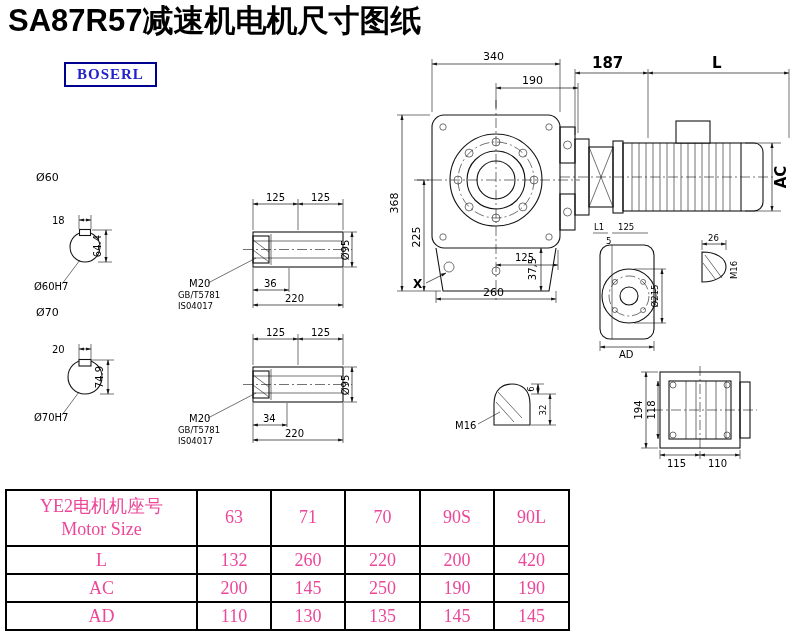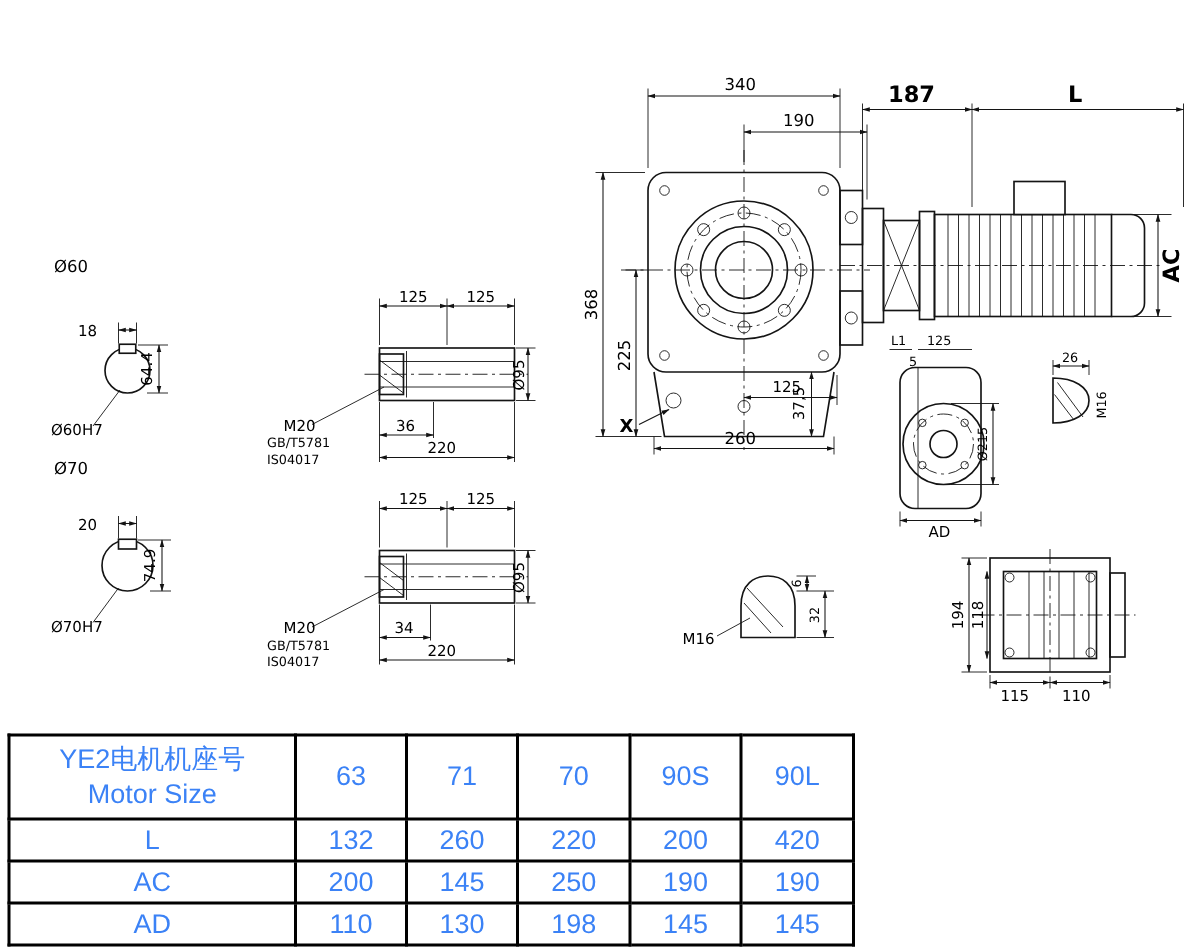--- a/index.html
+++ b/index.html
@@ -19,30 +19,32 @@
   .cl   { stroke:#141414; fill:none; stroke-width:0.6; stroke-dasharray:10 3 2 3; }
   .wfill{ fill:#fff; }
   text.d  { font:10px "DejaVu Sans", sans-serif; fill:#000; }
   text.dm { font:11px "DejaVu Sans", sans-serif; fill:#000; }
   text.ds { font:8.5px "DejaVu Sans", sans-serif; fill:#000; }
   text.dl { font:bold 15px "DejaVu Sans", sans-serif; fill:#000; }
   text.dx { font:bold 12px "DejaVu Sans", sans-serif; fill:#000; }
 
   
   table.spec { position:absolute; left:5px; top:489px; border-collapse:collapse; table-layout:fixed;
-               width:563px; font-family:Liberation Sans, sans-serif; color:#3b82f6; background:#fff; }
+               width:563px; font-family:Liberation Serif, serif; color:#ec4899; background:#fff; }
   table.spec td { border:2px solid #000; text-align:center; vertical-align:middle; font-size:18px; padding:0; }
   td.hdr { height:56px; font-size:17px; line-height:1.3; }
   tr.datarow td { height:28px; }
 </style>
 </head>
 <body>
 
 <div class="page">
 
+  <div class="title">SA87R57减速机电机尺寸图纸</div>
+  <div class="brand">BOSERL</div>
 
   <svg class="drawing" width="800" height="490" viewBox="0 0 800 490">
     <defs>
       <marker id="ar" viewBox="0 0 10 10" refX="9.3" refY="5" markerWidth="7.5" markerHeight="7.5" orient="auto-start-reverse">
         <path d="M0,2 L10,5 L0,8 z" fill="#141414"></path>
       </marker>
     </defs>
 
     <g>
       <text class="dm" x="36" y="181">Ø60</text>
@@ -411,20 +413,20 @@
         <td>200</td>
         <td>145</td>
         <td>250</td>
         <td>190</td>
         <td>190</td>
       </tr>
       <tr class="datarow">
         <td>AD</td>
         <td>110</td>
         <td>130</td>
-        <td>198</td>
+        <td>135</td>
         <td>145</td>
         <td>145</td>
       </tr>
     </tbody>
   </table>
 
 </div>
 
 </body></html>

